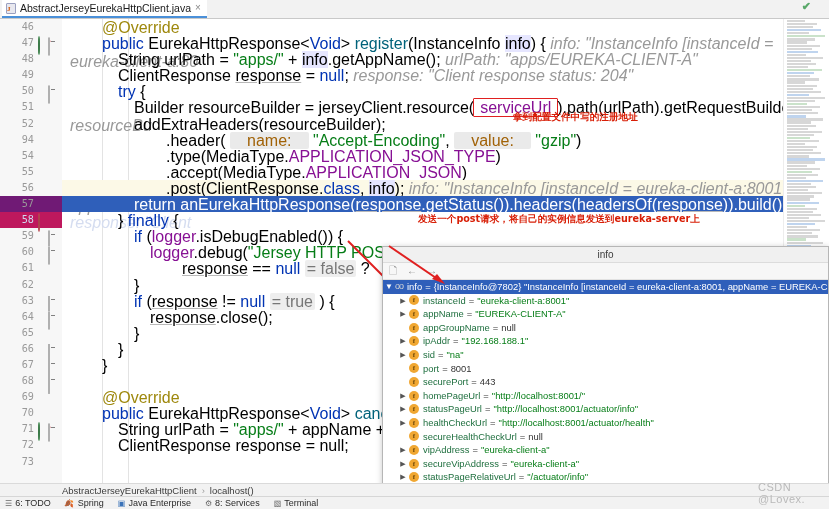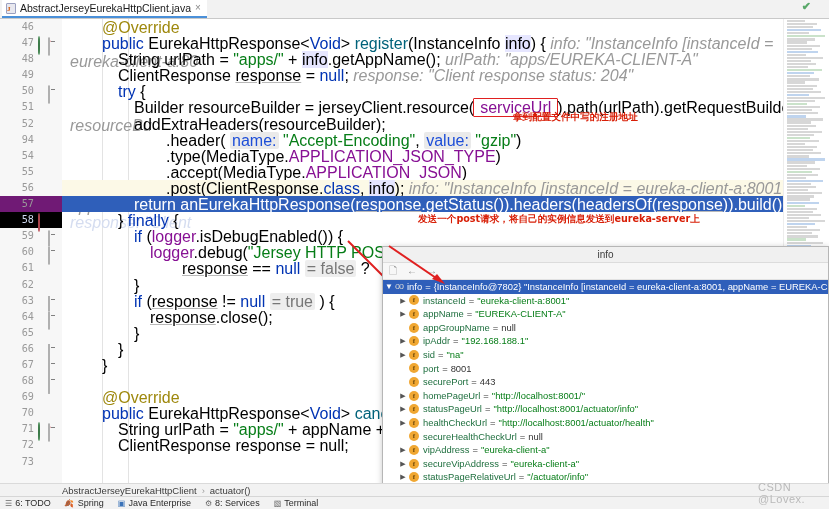--- a/index.html
+++ b/index.html
@@ -63,39 +63,39 @@
   }
   .codearea {
     position: absolute; left: 62px; top: 0; right: 0; height: 464px;
   }
   .lnum {
     position: absolute; left: 0; width: 34px; text-align: right;
     font-family: "DejaVu Sans Mono", monospace;
     font-size: 10.2px; line-height: 16.1px; color: #999999;
   }
   .ln-row { position: relative; height: 16.1px; }
-  .ln-row.sel { background: #000000; }
+  .ln-row.sel { background: #be185d; }
   .ln-row.sel .lnum { color: #cfd9ef; }
   .ln-row.warn { background: #701a75; }
 
   .codeline { position: relative; height: 16.1px; padding-left: 8px; }
   .codeline.sel { background: #2f5fba; color: #ffffff; }
   .codeline.warn { background: #fcf9e7; }
 
   
   .kw      { color: #0033b3; font-weight: normal; }
   .str     { color: #067d17; }
   .anno    { color: #9e880d; }
   .meth    { color: #00627a; }
   .static  { color: #871094; }
   .fld     { color: #871094; }
   .inlinehint { color: #999999; font-style: italic; }
   .paramhint {
-    color: #1d4ed8; background: #eaeaea; border-radius: 2px;
-    padding: 0 2px; font-style: normal; margin-top: 8px;
+    color: #a16207; background: #eaeaea; border-radius: 2px;
+    padding: 0 17px; font-style: normal; margin-top: 8px;
   }
   .valhint { color: #777777; background: #eeeeee; border-radius: 2px; padding: 0 2px; }
   .ident-hl { background: #e6e6ff; }
   .under { text-decoration: underline; text-decoration-color: #b9b9b9; }
   .sel .kw, .sel .str, .sel .num, .sel .static, .sel .meth,
   .sel .fld, .sel .cls { color: #ffffff; }
   .sel .inlinehint { color: #d5ddf0; }
 
   .redbox {
     border: 1.4px solid #e02020;
@@ -699,21 +699,21 @@
   </div>
 
   <svg class="arrow-svg" style="left:385px;top:244px;" width="70" height="46">
     <line x1="4" y1="2" x2="54" y2="36" stroke="#e02020" stroke-width="2"></line>
     <polygon points="60,40 47,35 52,30" fill="#e02020"></polygon>
   </svg>
 
   <div class="breadcrumb">
     <span>AbstractJerseyEurekaHttpClient</span>
     <span class="bc-sep">›</span>
-    <span>actuator()</span>
+    <span>localhost()</span>
   </div>
 
   <div class="bottombar">
     <div class="bb-item">
       <span class="bb-ic">☰</span>
       <span>6: TODO</span>
     </div>
     <div class="bb-item">
       <span class="bb-ic green">🍂</span>
       <span>Spring</span>

